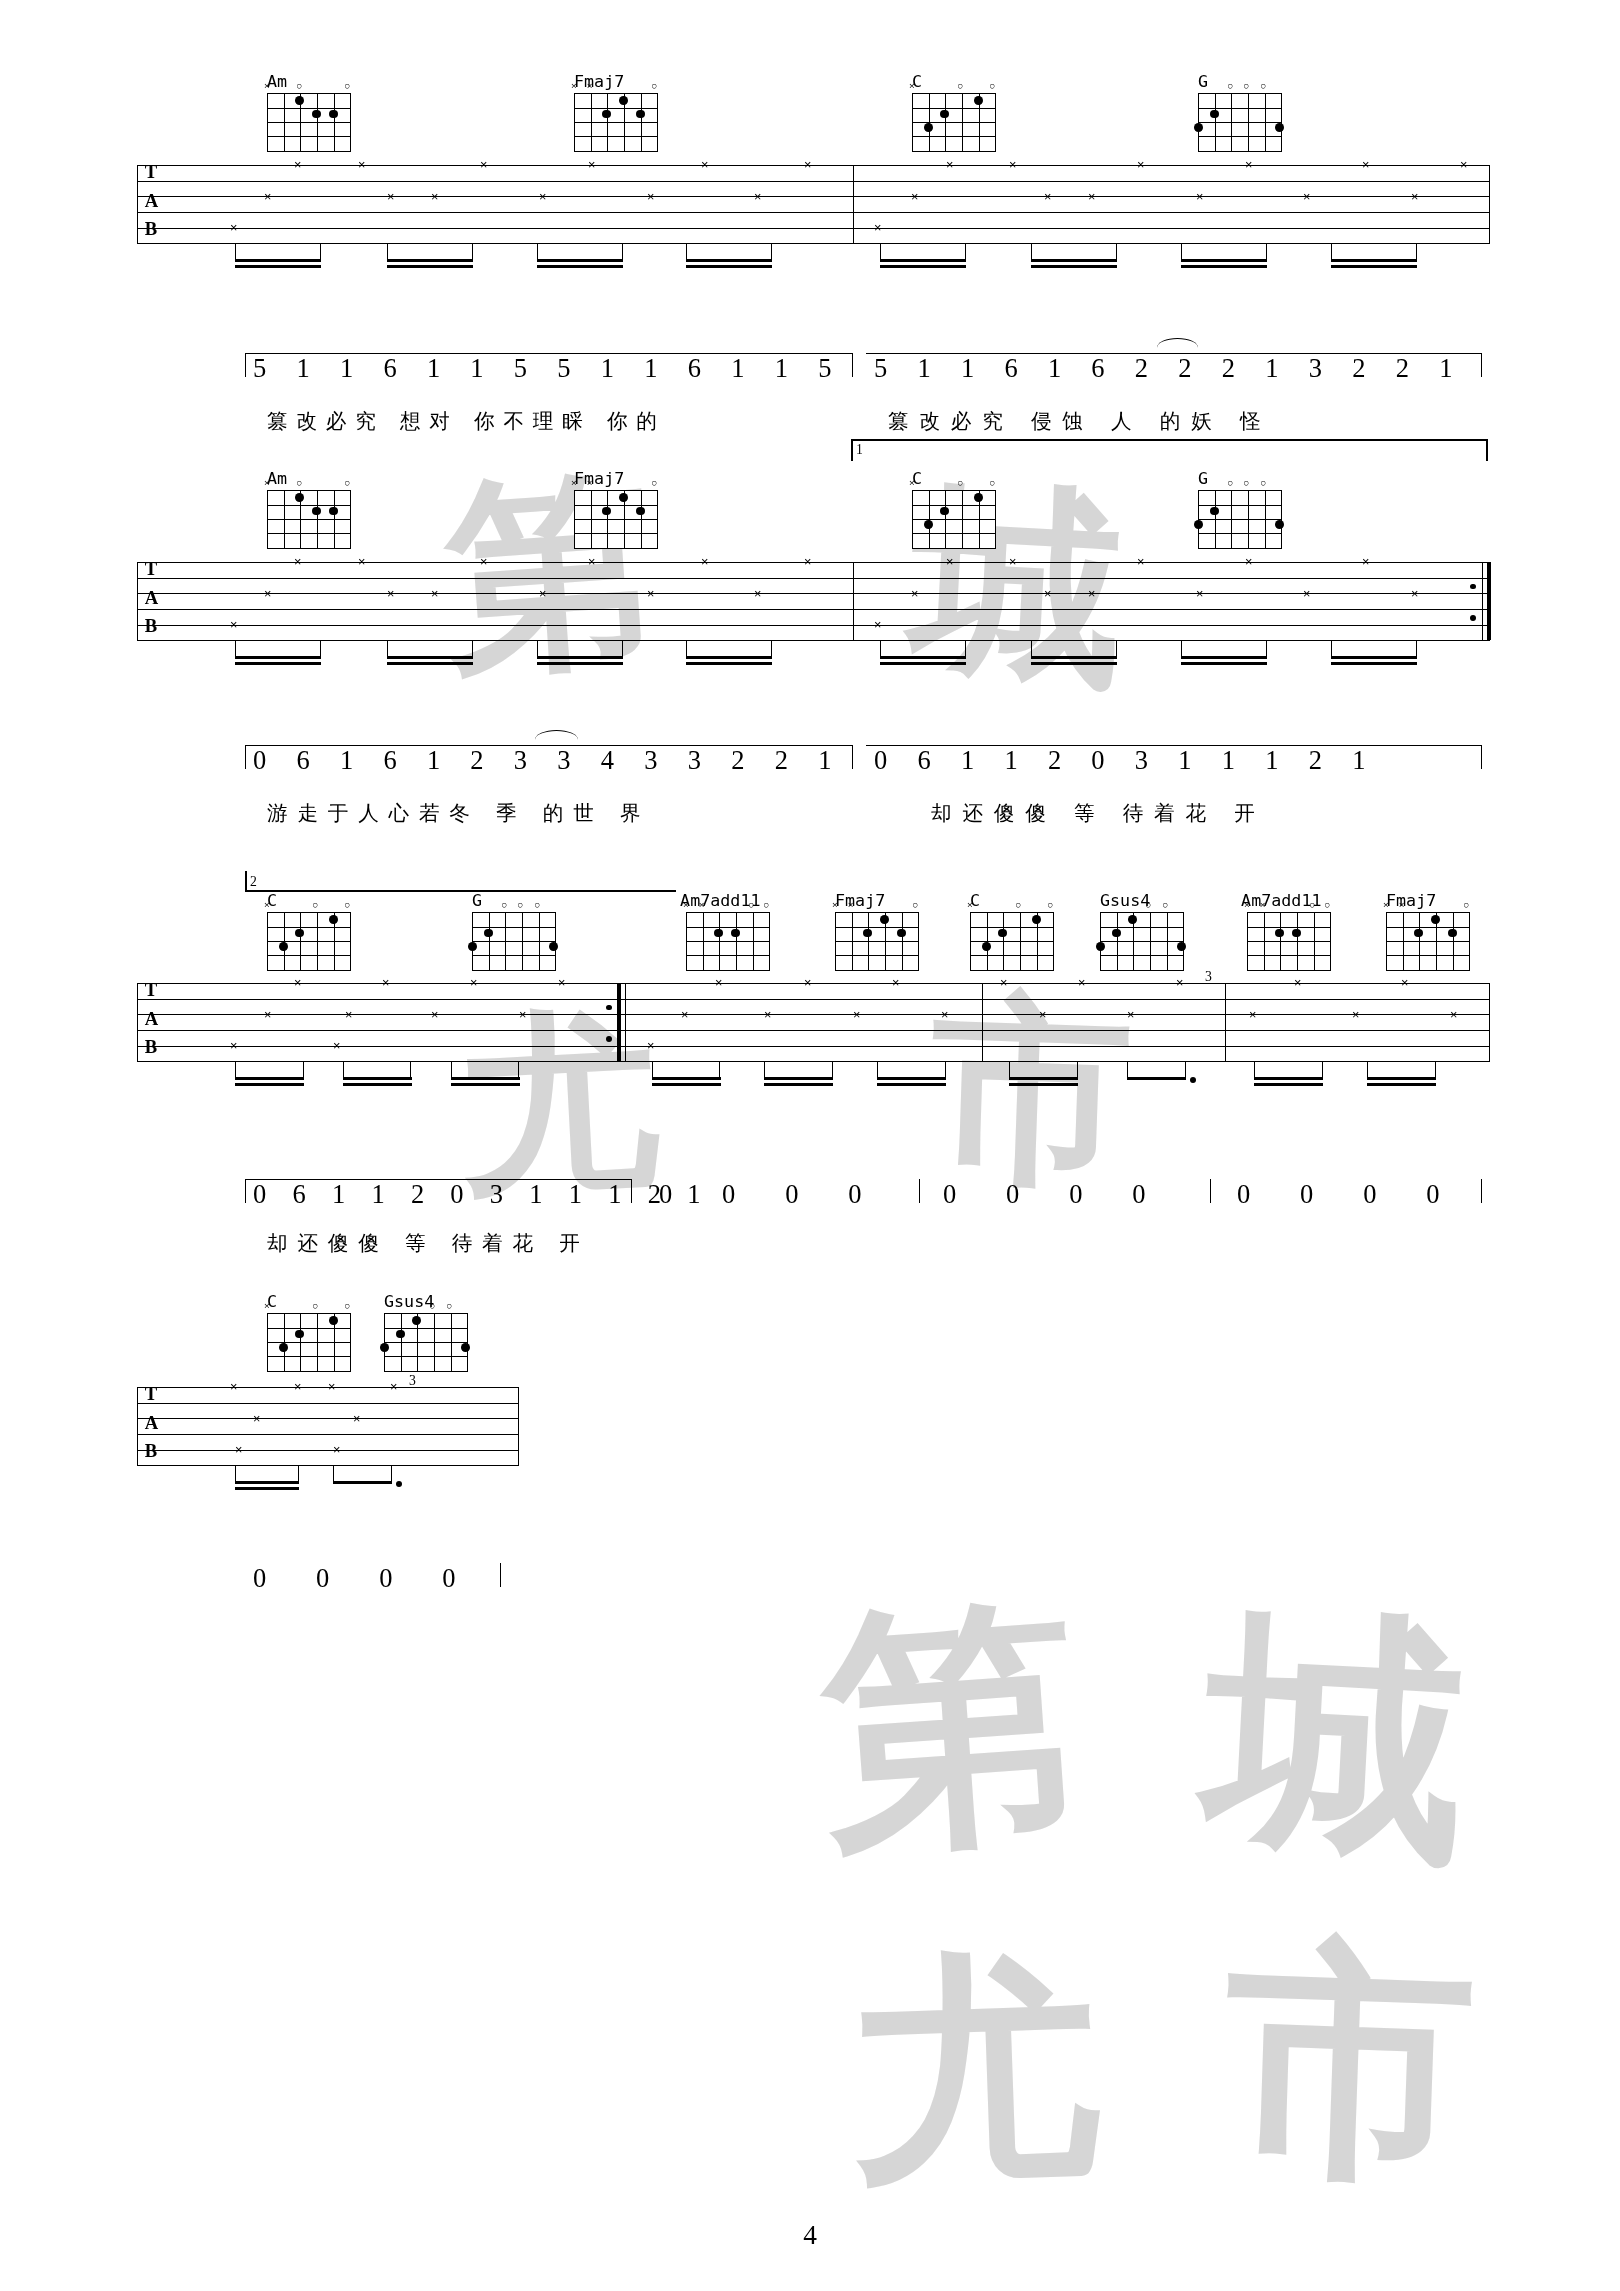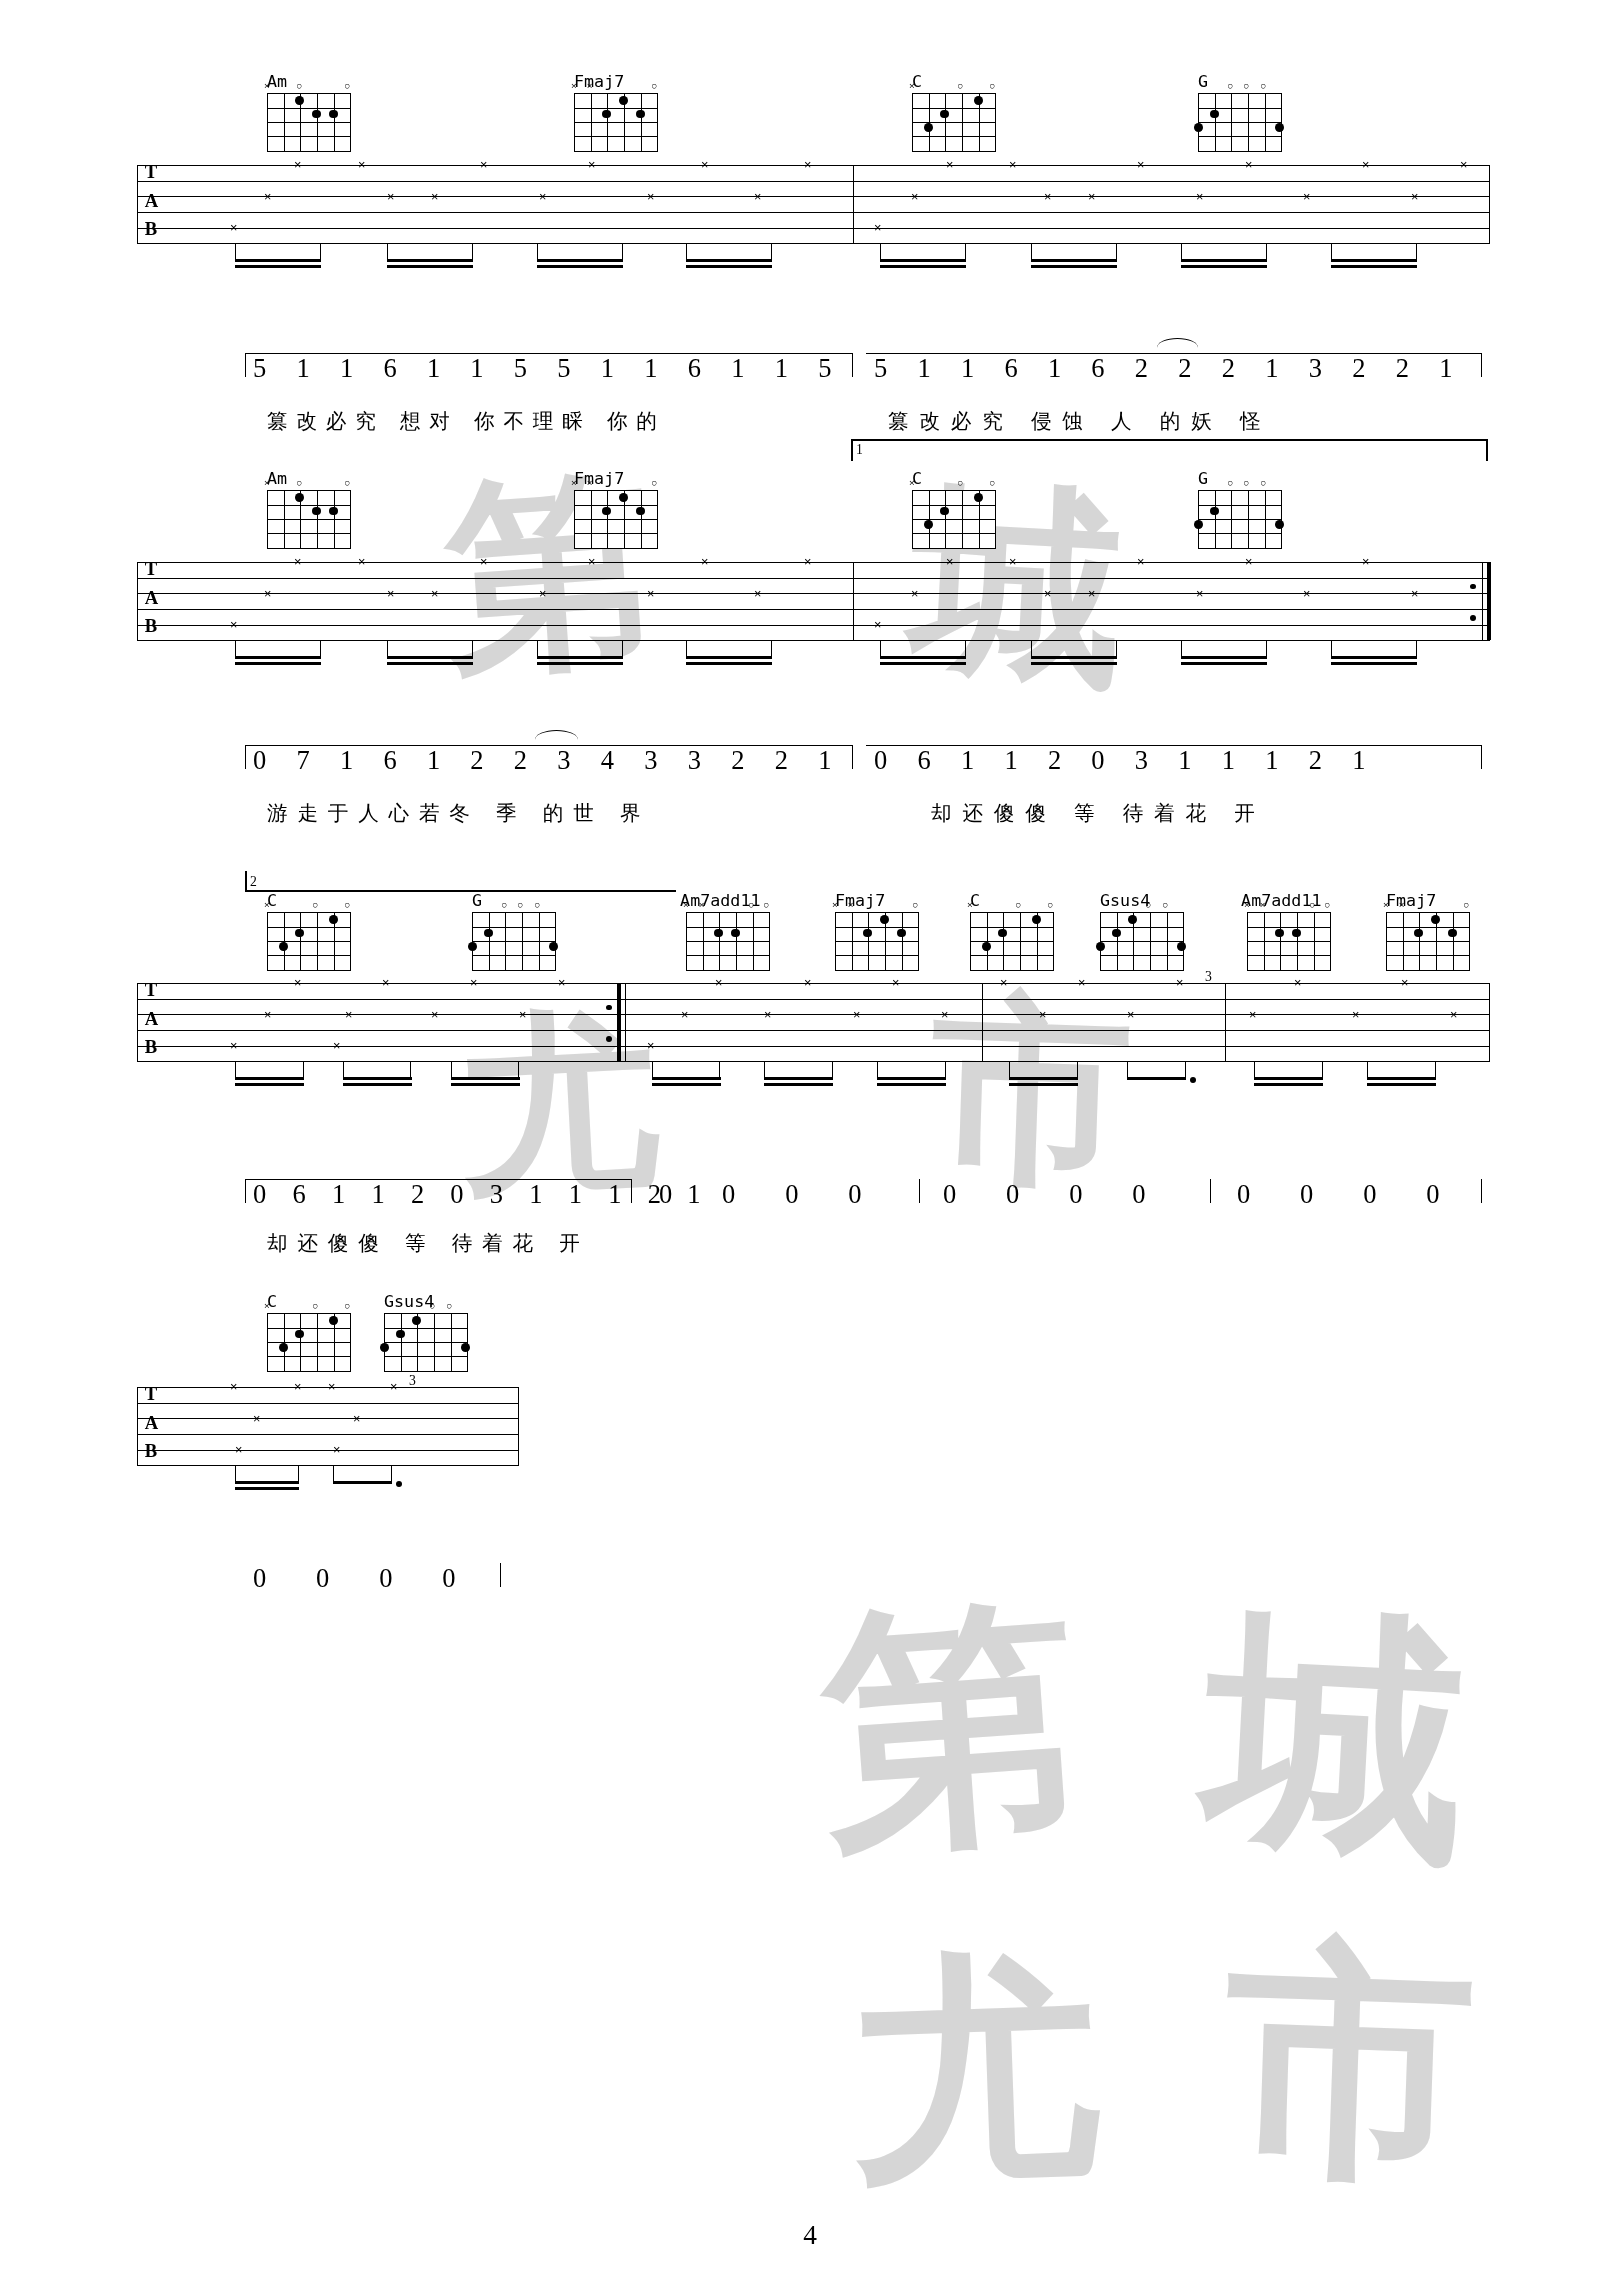--- a/index.html
+++ b/index.html
@@ -397,21 +397,21 @@
 
       <div class="stem" style="left:1194px;top:78px;height:17.6px;"></div>
       <div class="beam" style="left:1194px;top:94px;width:86px;height:2.9px;"></div>
       <div class="stem" style="left:1279px;top:78px;height:17.6px;"></div>
       <div class="beam" style="left:1194px;top:100px;width:86px;height:2.9px;"></div>
     </div>
 
     <div class="numline" style="left:245px;top:348px;width:608px;"></div>
     <div class="numend" style="left:245px;top:348px;height:23.5px;"></div>
     <div class="numend" style="left:852px;top:348px;height:23.5px;"></div>
-    <div class="numrow" style="left:253px;top:348px;letter-spacing:11.8px;">0 7 1 6  1 2 2  3 4  3 3 2 2 1</div>
+    <div class="numrow" style="left:253px;top:348px;letter-spacing:11.8px;">0 6 1 6  1 2 3  3 4  3 3 2 2 1</div>
     <div class="lyrics" style="left:267px;top:402px;letter-spacing:9.8px;">游走于人心若冬 季 的世 界</div>
     <div class="tie" style="left:535px;top:333px;width:43px;"></div>
 
     <div class="numline" style="left:866px;top:348px;width:616px;"></div>
     <div class="numend" style="left:1481px;top:348px;height:23.5px;"></div>
     <div class="numrow" style="left:874px;top:348px;letter-spacing:11.8px;">0  6 1 1 2  0 3  1 1 1 2  1</div>
     <div class="lyrics" style="left:931px;top:402px;letter-spacing:10.8px;">却还傻傻 等 待着花 开</div>
   </div>
 
   <div class="system" style="left:0;top:863px;">

